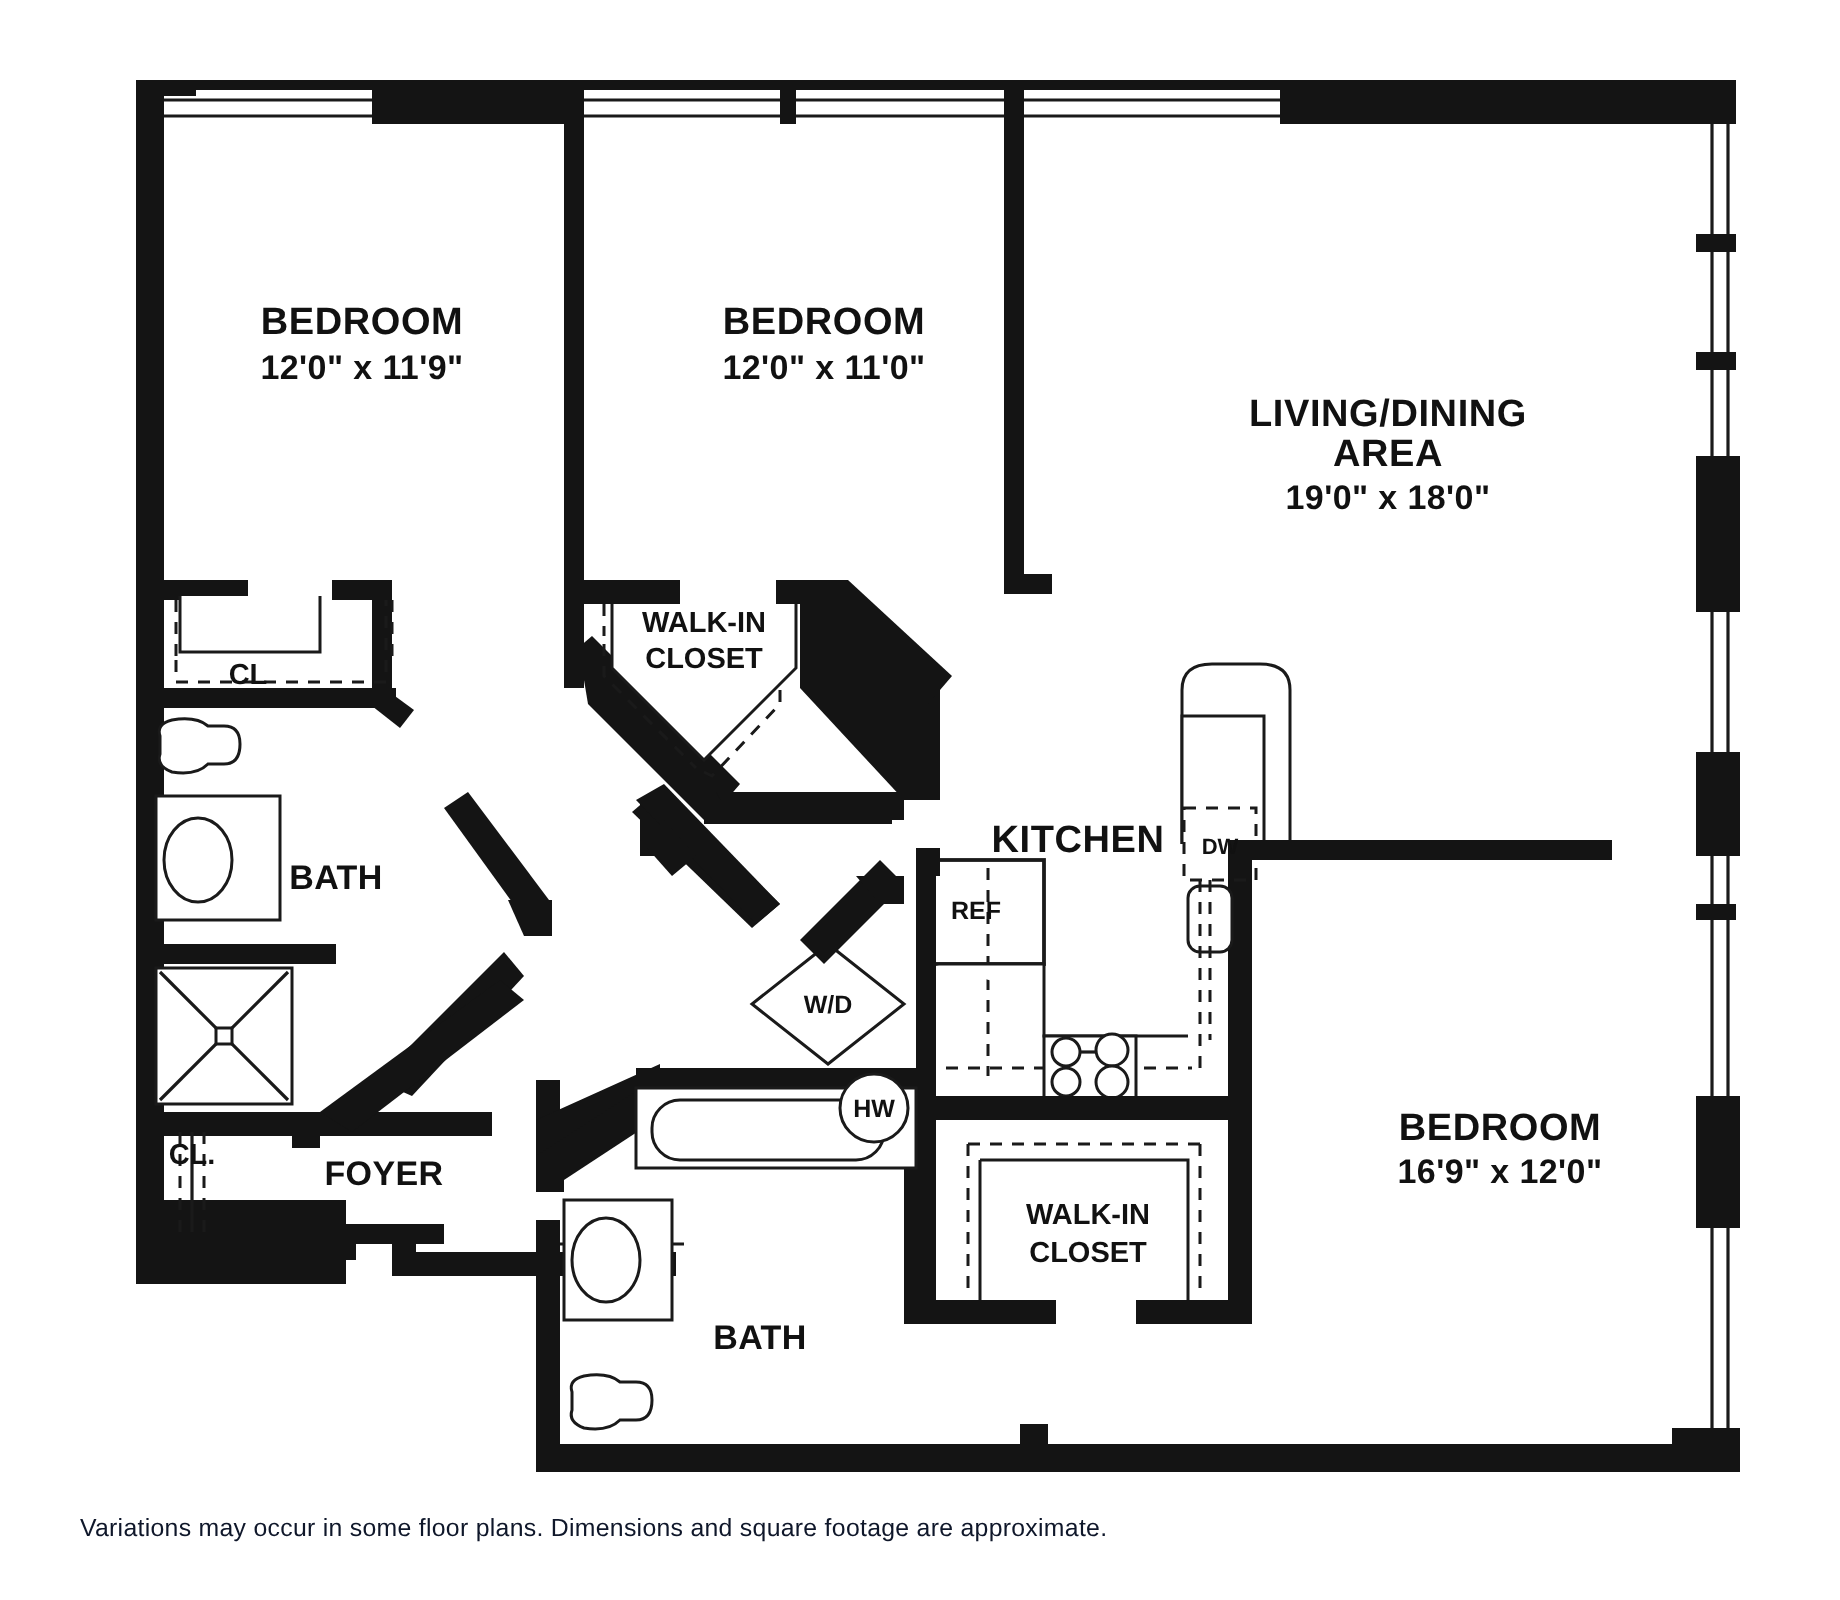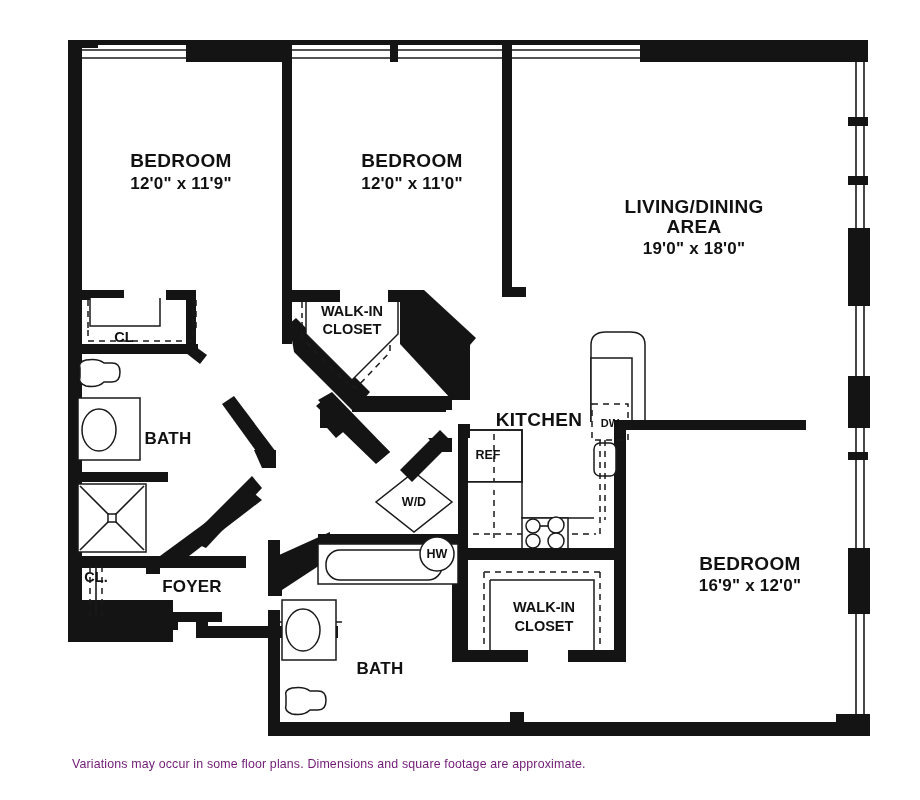--- a/index.html
+++ b/index.html
@@ -38,25 +38,25 @@
     dominant-baseline: middle;
   }
   text.lbl-lg  { font-size: 19px; letter-spacing: 0.3px; }
   text.lbl-md  { font-size: 17px; letter-spacing: 0.2px; }
   text.lbl-sm  { font-size: 14.5px; }
   text.lbl-xs  { font-size: 12.5px; }
   text.lbl-xxs { font-size: 11px; }
 
   .footnote {
     position: absolute;
-    left: 72px;
+    left: 40px;
     top: 757px;
     font-family: "Liberation Sans", sans-serif;
     font-size: 12.4px;
-    color: #701a75;
+    color: #0f172a;
     letter-spacing: 0.15px;
     white-space: nowrap;
   }
 </style>
 </head>
 <body>
 
 <div id="plan-root">
 <svg width="920" height="800" viewBox="0 0 920 800">
 

